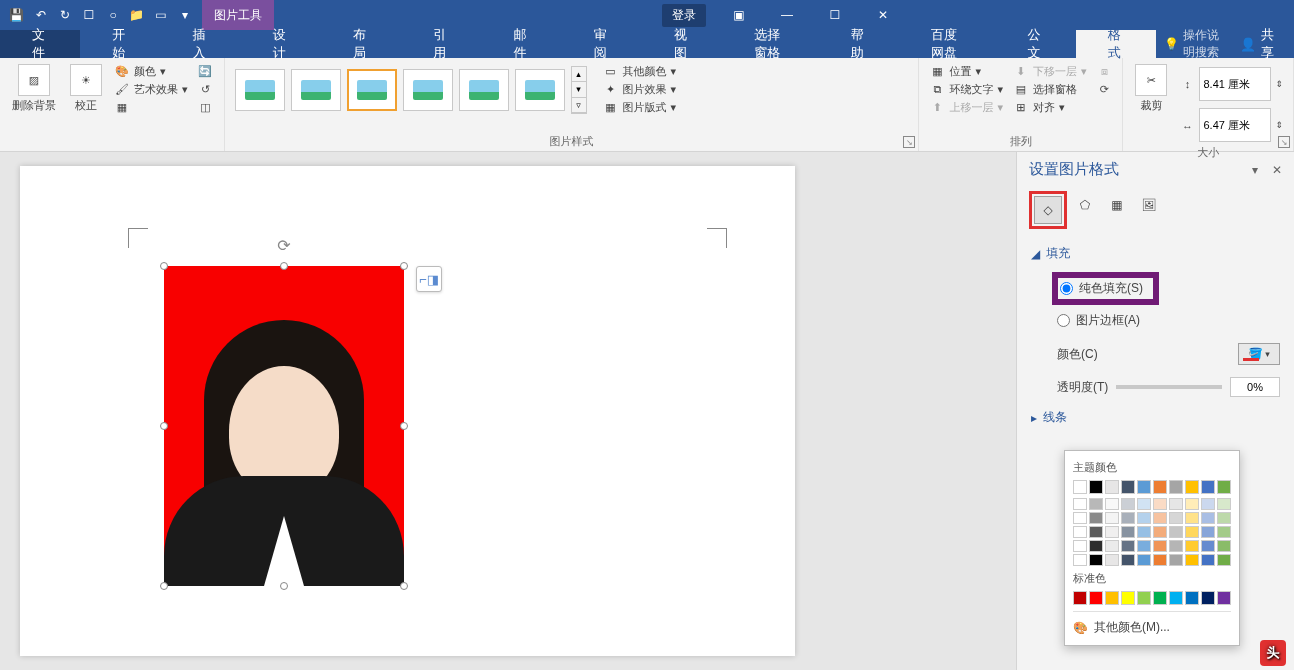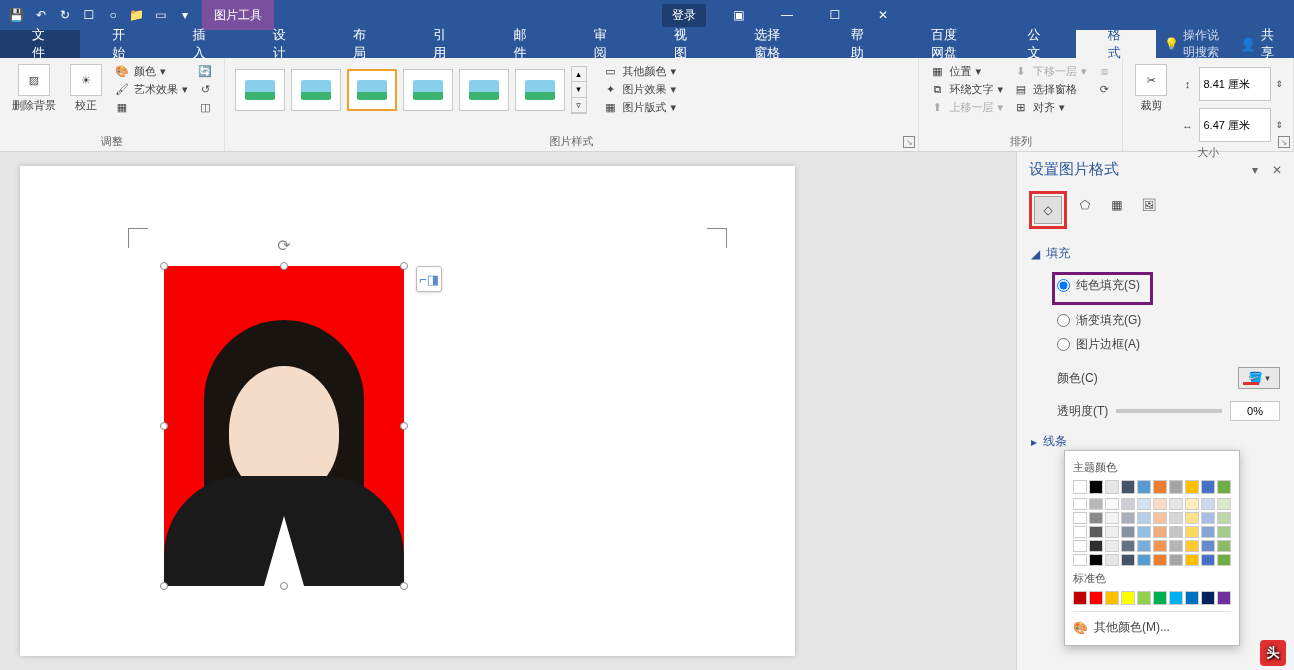--- a/index.html
+++ b/index.html
@@ -59,21 +59,21 @@
 .pane-header { padding: 8px 12px; display: flex; align-items: center; justify-content: space-between; }
 .pane-header .ttl { font-size: 15px; color: #2b579a; }
 .pane-icons { display: flex; gap: 4px; padding: 4px 12px 10px; }
 .pane-icon-btn { width: 28px; height: 28px; border: 1px solid transparent; display:flex; align-items:center; justify-content:center; cursor:pointer; }
 .pane-icon-btn.active { border: 1px solid #a0a0a0; background: #e0e0e0; }
 .highlight-box { border: 3px solid #e03030; padding: 2px; }
 .section-hdr { padding: 6px 14px; color: #2b579a; cursor: pointer; display:flex; align-items:center; gap:6px; }
 .fill-opts { padding: 4px 10px 6px 40px; display: flex; flex-direction: column; gap: 7px; }
 .radio-row { display: flex; align-items: center; gap: 6px; cursor: pointer; font-size: 12px; }
 .radio-row input { margin: 0; }
-.radio-row.hl { border: 3px solid #701a75; padding: 2px 10px 8px 2px; margin-left: -5px; width: fit-content; }
+.radio-row.hl { border: 6px solid #701a75; padding: 2px 10px 2px 2px; margin-left: -5px; width: fit-content; }
 .color-row { display: flex; align-items: center; justify-content: space-between; padding: 8px 14px 6px 40px; }
 .color-btn { width: 42px; height: 22px; border: 1px solid #a0a0a0; background: #e8e8e8; display:flex; align-items:center; justify-content:center; cursor:pointer; position:relative; gap:2px; }
 .color-btn .swatch { width:16px; height:3px; background:#e03030; position:absolute; bottom:3px; left:4px; }
 .trans-row { display: flex; align-items: center; gap: 8px; padding: 6px 14px 6px 40px; }
 .trans-row input[type=text] { width: 50px; height: 20px; border: 1px solid #c8c8c8; font-size: 11px; text-align: center; }
 .slider-track { flex:1; height:4px; background:#c8c8c8; position:relative; }
 
 .color-picker { position: absolute; right: 54px; top: 450px; width: 176px; background: #fff; border: 1px solid #bbb; box-shadow: 0 3px 10px rgba(0,0,0,0.25); padding: 6px 8px; font-size: 12px; z-index: 100; }
 .color-picker .cp-label { padding: 3px 0; color: #555; font-size: 11px; }
 .color-grid { display: grid; grid-template-columns: repeat(10, 14px); gap: 2px; padding: 2px 0; }
@@ -166,21 +166,20 @@
             <span class="mini-icon">🔄</span>
           </div>
         <div class="small-row">
             <span class="mini-icon">↺</span>
           </div>
         <div class="small-row">
             <span class="mini-icon">◫</span>
           </div>
       </div>
     </div>
-    <div class="group-label">调整</div>
   </div>
 
   <div class="ribbon-group" style="flex:1">
     <div class="group-body">
       <div class="style-gallery">
         <div class="style-thumb">
             <div class="pic"></div>
           </div>
         <div class="style-thumb">
             <div class="pic"></div>
@@ -344,24 +343,20 @@
       <span>◢</span>
       <span>填充</span>
     </div>
     <div class="fill-opts">
       <label class="radio-row hl">
           <input type="radio" name="fill" checked="" style="">
           <span>纯色填充(S)</span>
         </label>
       <label class="radio-row">
           <input type="radio" name="fill" style="">
-          <span>渐变填充(G)</span>
-        </label>
-      <label class="radio-row">
-          <input type="radio" name="fill" style="">
           <span>图片边框(A)</span>
         </label>
     </div>
     <div class="color-row">
       <span>颜色(C)</span>
       <div class="color-btn">🪣<span style="font-size:9px">▾</span><div class="swatch"></div></div>
     </div>
     <div class="trans-row">
       <span>透明度(T)</span>
       <div class="slider-track"></div>

